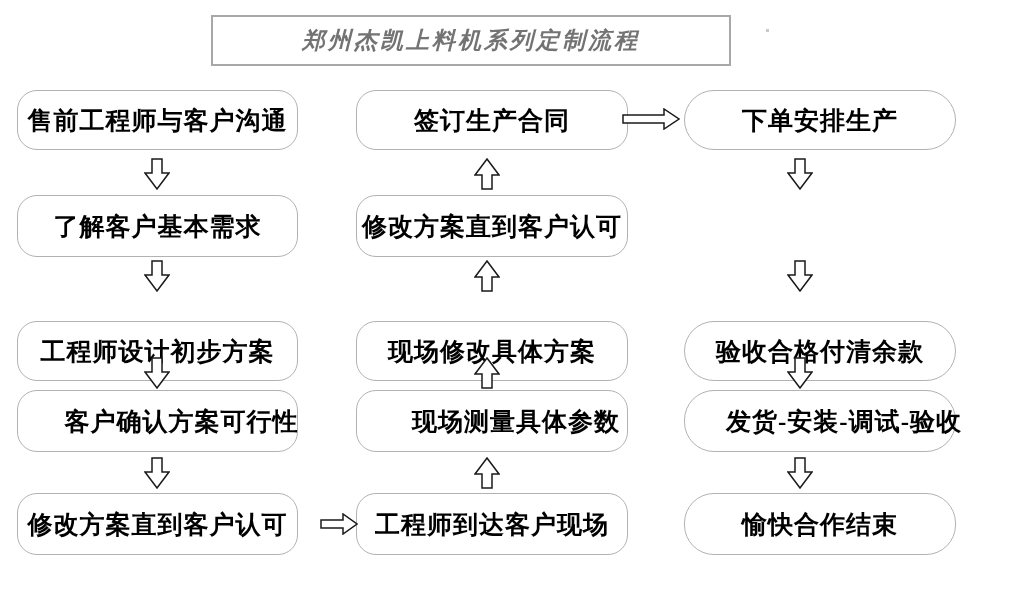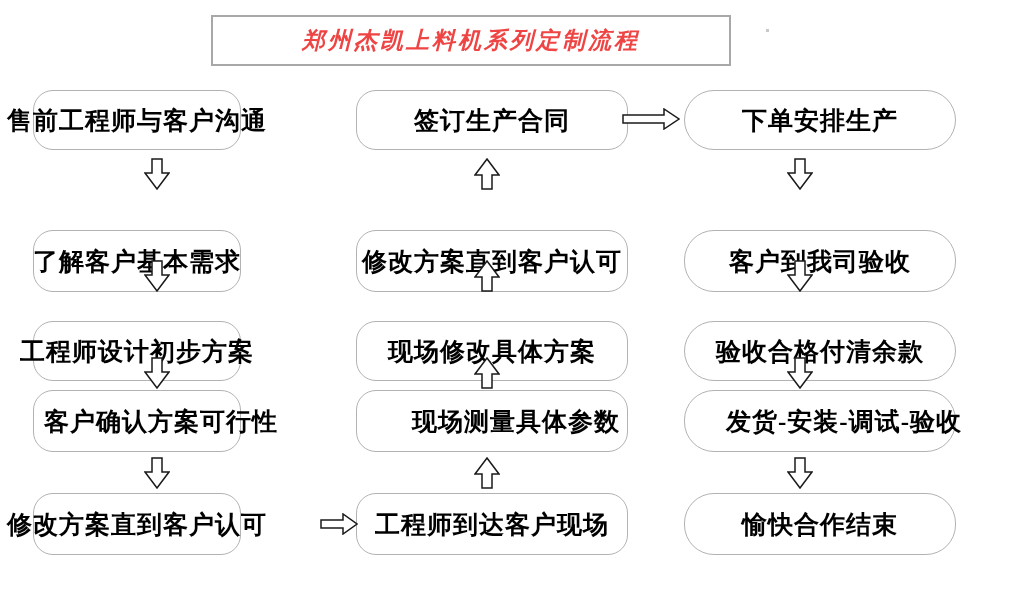--- a/index.html
+++ b/index.html
@@ -26,45 +26,45 @@
     display: flex;
     align-items: center;
     justify-content: center;
   }
   .title-text {
     font-family: "DejaVu Serif", "Liberation Serif", serif;
     font-size: 23px;
     font-weight: 700;
     font-style: italic;
     letter-spacing: 3px;
-    color: #ef4444;
+    color: #737373;
     white-space: nowrap;
   }
   .node {
     position: absolute;
     border: 1px solid #b2b2b2;
     border-radius: 20px;
     box-sizing: border-box;
     background: #ffffff;
     display: flex;
     align-items: center;
     justify-content: center;
     font-family: "Liberation Serif", serif;
     font-weight: 700;
     font-size: 25px;
     letter-spacing: 1px;
     color: #000000;
     white-space: nowrap;
     text-align: center;
   }
-  .col-l { left: 33px;  width: 208px; }
+  .col-l { left: 17px;  width: 281px; }
   .col-m { left: 356px; width: 272px; }
   .col-r { left: 684px; width: 272px; border-radius: 30px; }
   .r1 { top: 90px;  height: 60px; }
-  .r2 { top: 195px; height: 62px; margin-top: 35px; }
+  .r2 { top: 195px; height: 62px; }
   .r3 { top: 293px; height: 60px; margin-top: 28px; }
   .r4 { top: 390px; height: 62px; padding-left: 48px; }
   .r5 { top: 493px; height: 62px; }
   .arrow {
     position: absolute;
     display: block;
     line-height: 0;
   }
   .arrow svg { display: block; }
   .stray-dot {
@@ -92,21 +92,20 @@
   <div class="node col-l r4">客户确认方案可行性</div>
   <div class="node col-l r5">修改方案直到客户认可</div>
 
   <div class="node col-m r1">签订生产合同</div>
   <div class="node col-m r2">修改方案直到客户认可</div>
   <div class="node col-m r3">现场修改具体方案</div>
   <div class="node col-m r4">现场测量具体参数</div>
   <div class="node col-m r5">工程师到达客户现场</div>
 
   <div class="node col-r r1">下单安排生产</div>
-  <div class="node col-r r2">客户到我司验收</div>
   <div class="node col-r r3">验收合格付清余款</div>
   <div class="node col-r r4">发货-安装-调试-验收</div>
   <div class="node col-r r5">愉快合作结束</div>
 
   <span class="arrow" style="left:144px; top:158px;">
     <svg width="26" height="32" viewBox="0 0 26 32">
         <path d="M8 1 H18 V15 H25 L13 31 L1 15 H8 Z" fill="#ffffff" stroke="#1a1a1a" stroke-width="1.5"></path>
       </svg>
   </span>
   <span class="arrow" style="left:144px; top:260px;">

